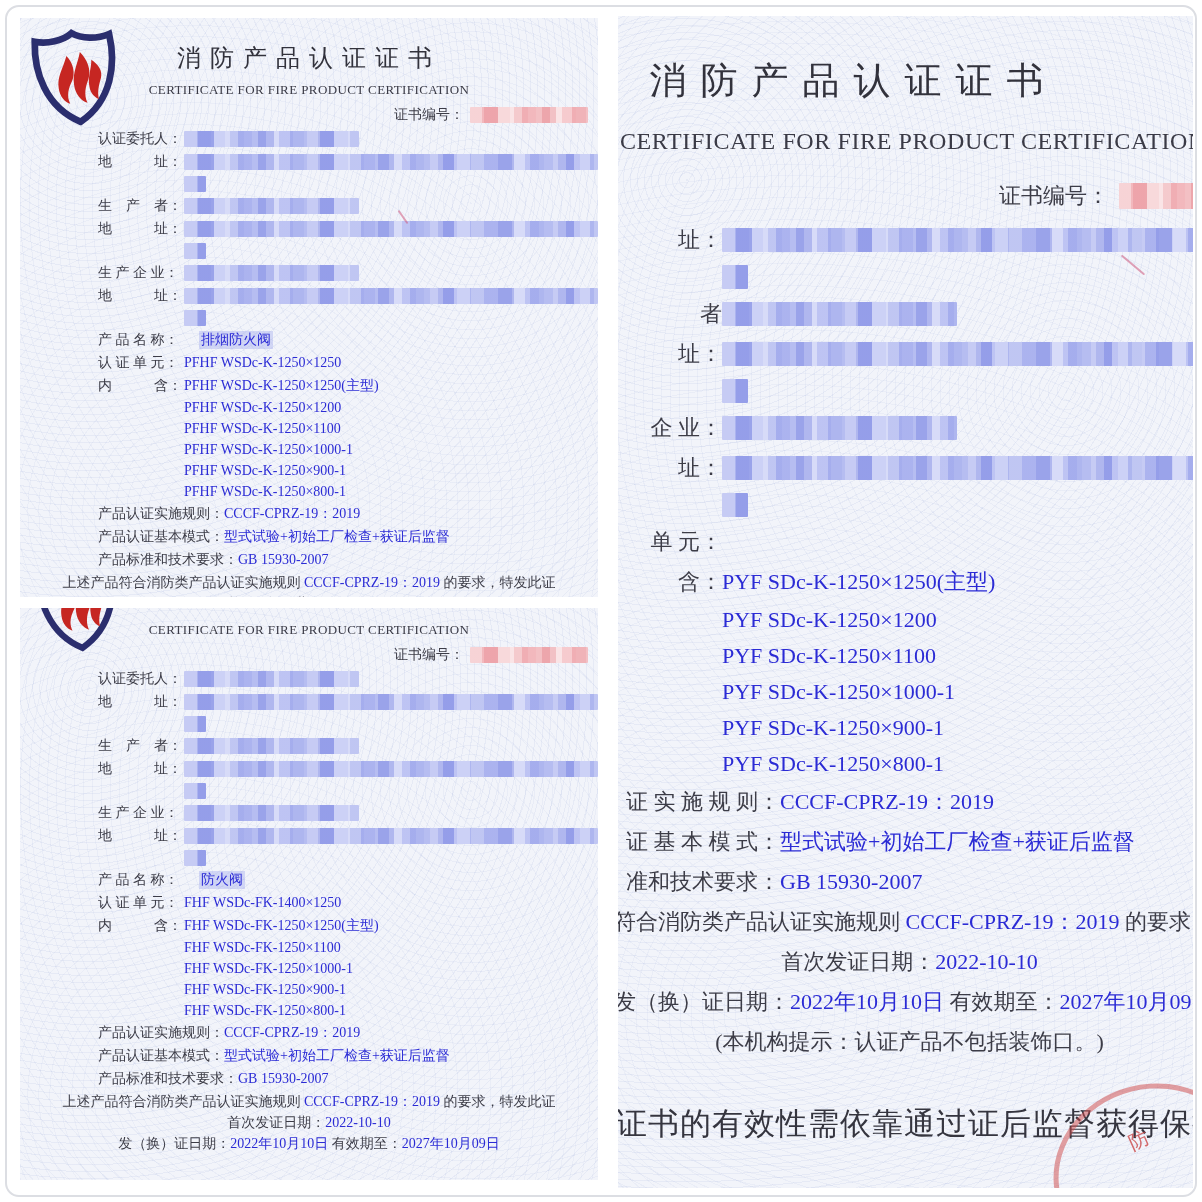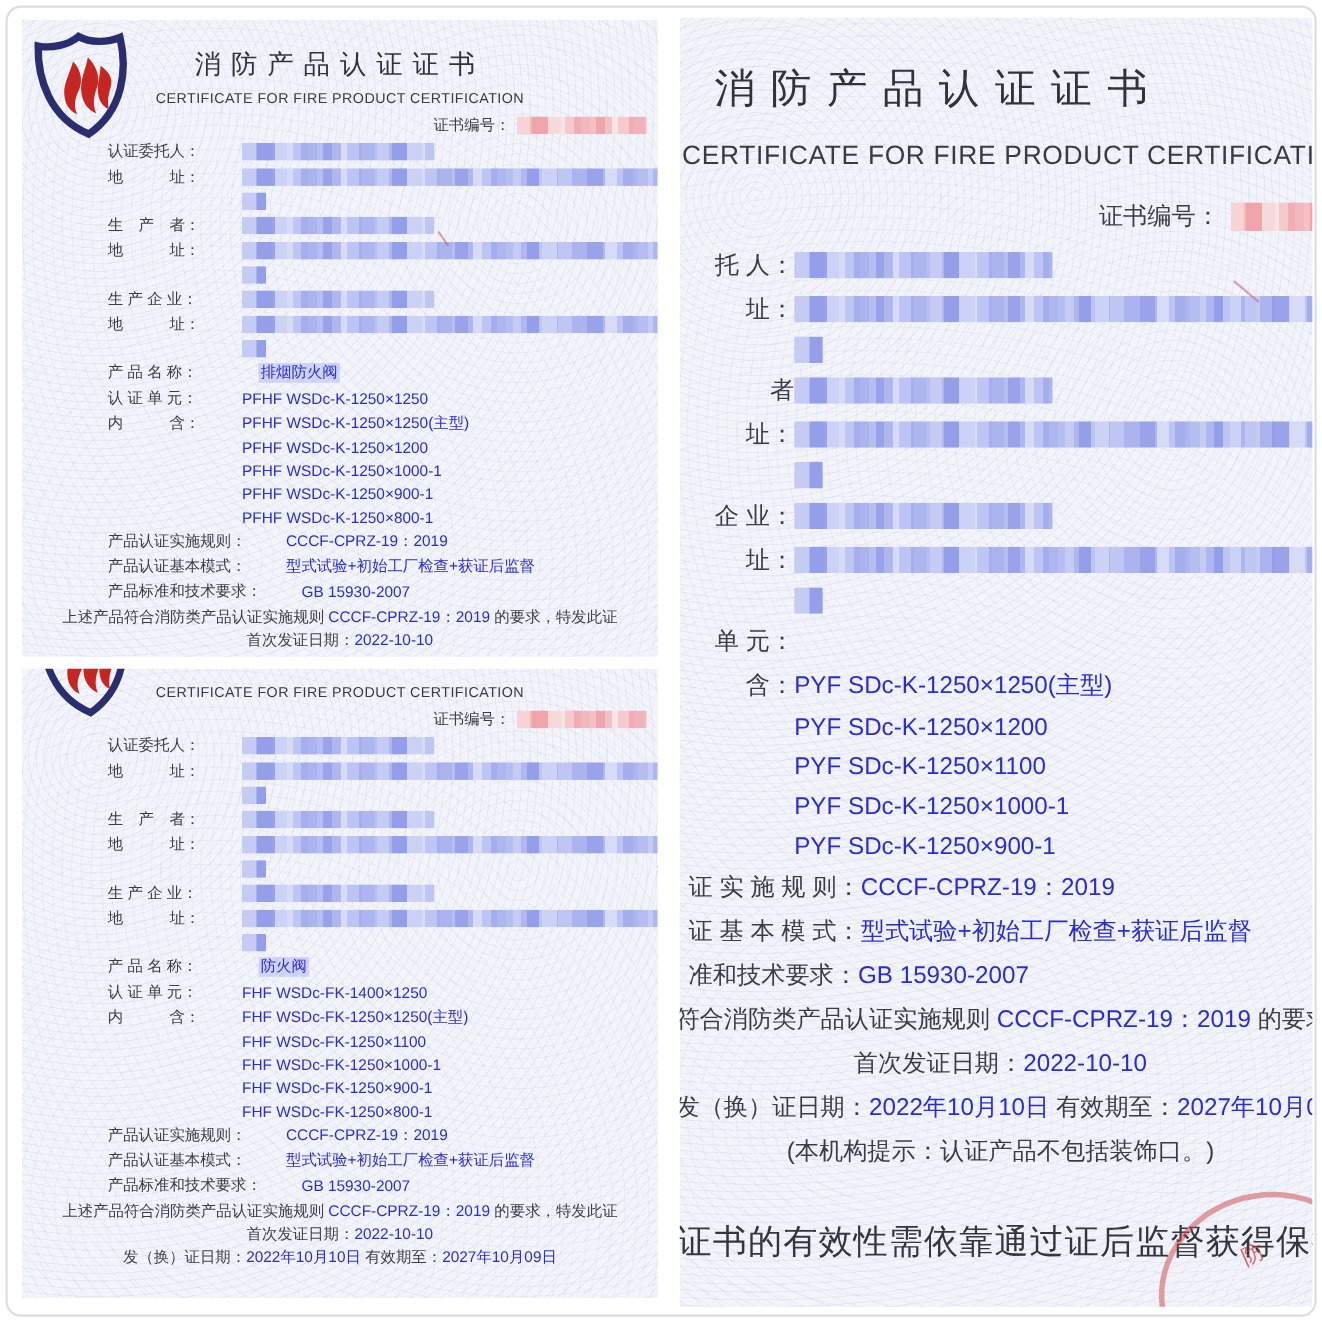--- a/index.html
+++ b/index.html
@@ -1,17 +1,17 @@
 <!DOCTYPE html>
 <html style="--value-blue: #2b2bd5; --label-dark: #3c3c47; --title-dark: #32323c; --red-text: #d93025; --redact-blue-1: #b6bdf1; --redact-blue-2: #9aa3ea; --redact-blue-3: #ccd1f6; --redact-pink-1: #f3c0c4; --redact-pink-2: #eda6ac;"><head>
 <meta charset="utf-8">
 <style>
   html,body{margin:0;padding:0;background:#ffffff;width:1202px;height:1202px;overflow:hidden;
     font-family:"Liberation Sans","DejaVu Sans",sans-serif;}
-  .canvas{position:relative;width:1202px;height:1202px;background:#fff;}
+  .canvas{position:relative;width:1202px;height:1202px;background:#fff;font-family:Liberation Serif, serif;}
   .frame{position:absolute;inset:5px;border:2px solid #dcdee3;border-radius:14px;pointer-events:none;}
 
   
   .cert{position:absolute;overflow:hidden;background-color:#f2f4fa;
     background-image:
       repeating-radial-gradient(circle at 12% 14%, rgba(125,145,205,0.10) 0 1px, transparent 1px 7px),
       repeating-radial-gradient(circle at 78% 32%, rgba(125,145,205,0.08) 0 1px, transparent 1px 9px),
       repeating-radial-gradient(circle at 30% 85%, rgba(125,145,205,0.07) 0 1px, transparent 1px 11px);}
   .cert-tl{left:20px;top:18px;width:578px;height:579px;}
   .cert-bl{left:20px;top:608px;width:578px;height:572px;}
@@ -19,21 +19,21 @@
 
   .logo{position:absolute;left:10px;top:8px;width:92px;height:102px;}
   .logo-partial{position:absolute;left:14px;top:-52px;width:88px;height:98px;}
 
   .l-title{margin-top:24px;text-align:center;font-size:24px;letter-spacing:9px;color:var(--title-dark,#32323c);font-weight:500;}
   .l-sub{margin-top:8px;text-align:center;font-size:13px;letter-spacing:.4px;color:#3a3a46;}
   .certno-row{display:flex;justify-content:flex-end;align-items:center;gap:6px;
     padding-right:10px;margin-top:8px;font-size:14px;color:var(--label-dark,#3c3c47);}
 
   .rows{padding:6px 10px 0 78px;font-size:14px;color:var(--label-dark,#3c3c47);}
-  .row{display:flex;align-items:center;min-height:16px;margin-bottom:5px;gap:36px;}
+  .row{display:flex;align-items:center;min-height:16px;margin-bottom:5px;}
   .lab{width:86px;flex-shrink:0;white-space:pre;}
   .wide-lab{white-space:pre;}
   .val{white-space:nowrap;}
   .blue{color:var(--value-blue,#2b2bd5);}
   .hl{background:rgba(150,158,236,.35);padding:0 2px;margin-left:15px;}
   .center-line{text-align:center;font-size:14px;margin-top:3px;color:var(--label-dark,#3c3c47);white-space:nowrap;}
 
   
   .redact{height:16px;border-radius:1px;
     background-image:
@@ -135,20 +135,24 @@
       <div class="row">
           <span class="lab">内　　　含：</span>
           <span class="val blue">PFHF WSDc-K-1250×1250(主型)</span>
         </div>
       <div class="row">
           <span class="lab"></span>
           <span class="val blue">PFHF WSDc-K-1250×1200</span>
         </div>
       <div class="row">
           <span class="lab"></span>
+          <span class="val blue">PFHF WSDc-K-1250×1100</span>
+        </div>
+      <div class="row">
+          <span class="lab"></span>
           <span class="val blue">PFHF WSDc-K-1250×1000-1</span>
         </div>
       <div class="row">
           <span class="lab"></span>
           <span class="val blue">PFHF WSDc-K-1250×900-1</span>
         </div>
       <div class="row">
           <span class="lab"></span>
           <span class="val blue">PFHF WSDc-K-1250×800-1</span>
         </div>
@@ -267,24 +271,20 @@
   <div class="cert cert-r">
     <div class="r-title">消防产品认证证书</div>
     <div class="r-sub">CERTIFICATE FOR FIRE PRODUCT CERTIFICATION</div>
     <div class="r-certno">
       <span>证书编号：</span>
       <span class="redact pink r-redact rw-certno"></span>
     </div>
     <div class="pen-mark pm2"></div>
     <div class="r-rows">
       <div class="r-row">
-          <span class="r-lab">托 人：</span>
-          <span class="redact r-redact rw-name"></span>
-        </div>
-      <div class="r-row">
           <span class="r-lab">址：</span>
           <span class="redact r-redact rflex1"></span>
         </div>
       <div class="r-row">
           <span class="r-lab"></span>
           <span class="redact r-redact rw-cont"></span>
         </div>
       <div class="r-row">
           <span class="r-lab">者</span>
           <span class="redact r-redact rw-name"></span>
@@ -324,20 +324,24 @@
           <span class="r-lab"></span>
           <span class="val blue">PYF SDc-K-1250×1100</span>
         </div>
       <div class="r-row">
           <span class="r-lab"></span>
           <span class="val blue">PYF SDc-K-1250×1000-1</span>
         </div>
       <div class="r-row">
           <span class="r-lab"></span>
           <span class="val blue">PYF SDc-K-1250×900-1</span>
+        </div>
+      <div class="r-row">
+          <span class="r-lab"></span>
+          <span class="val blue">PYF SDc-K-1250×800-1</span>
         </div>
       <div class="r-row">
           <span class="wide-lab">证 实 施 规 则：</span>
           <span class="val blue">CCCF-CPRZ-19：2019</span>
         </div>
       <div class="r-row">
           <span class="wide-lab">证 基 本 模 式：</span>
           <span class="val blue">型式试验+初始工厂检查+获证后监督</span>
         </div>
       <div class="r-row">

